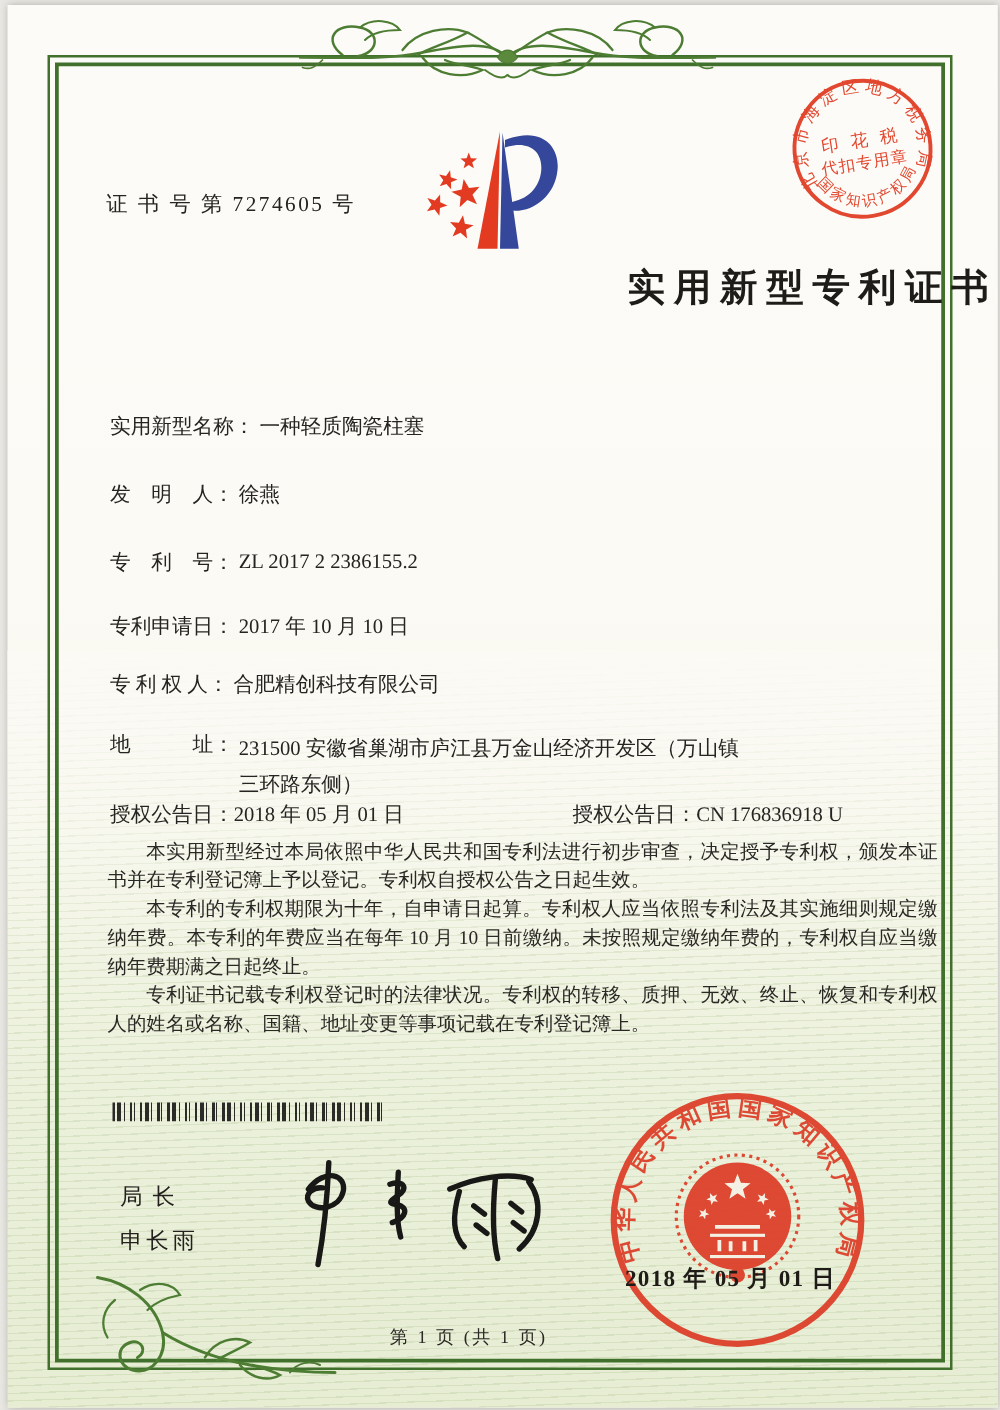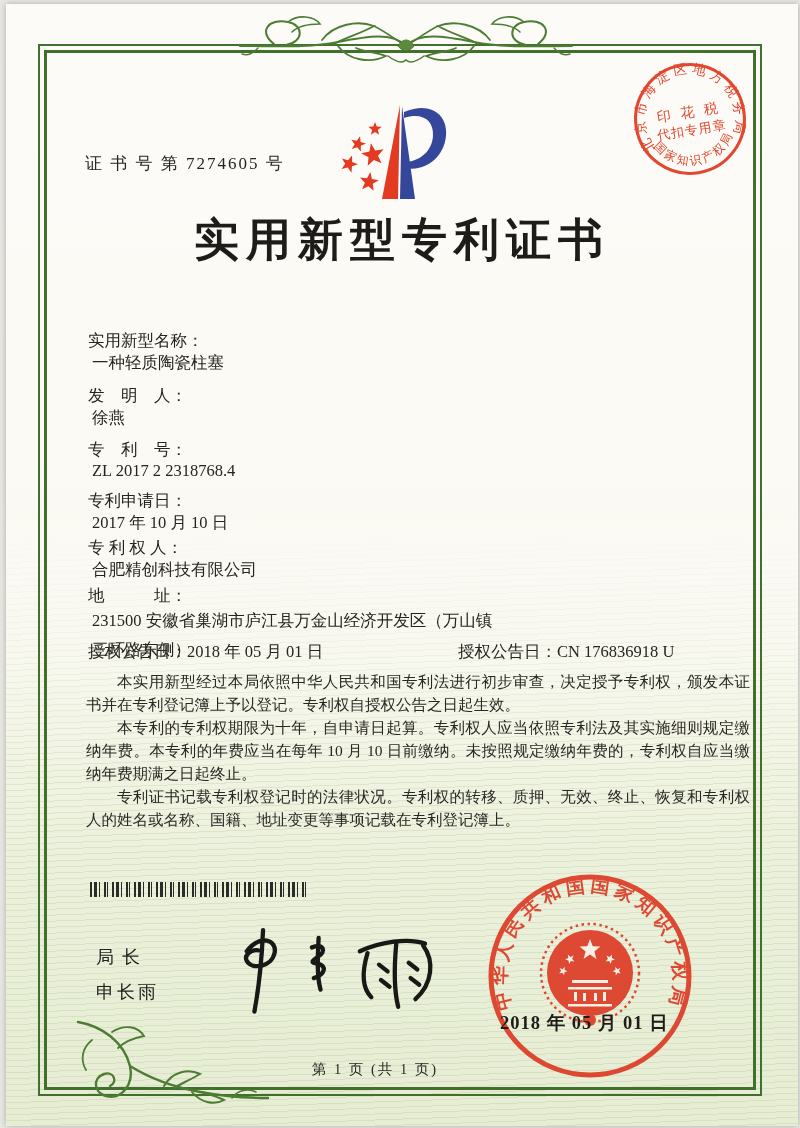--- a/index.html
+++ b/index.html
@@ -20,23 +20,23 @@
   .waves::before{
     content:"";position:absolute;left:0;right:0;top:0;height:42%;
     background:linear-gradient(180deg,rgba(251,250,245,1) 0%,rgba(251,250,245,0) 100%);
   }
   .frame{position:absolute;left:32px;top:40px;right:36px;bottom:30px;border:2px solid #41702d;}
   .frame::before{content:"";position:absolute;inset:4px;border:3px solid #41702d;}
   .orn{position:absolute;}
   .cert-no{position:absolute;left:79px;top:100px;font-size:17px;letter-spacing:2px;color:#262420;margin-top:48px;}
   .logo{position:absolute;left:330px;top:90px;width:160px;height:114px;}
   .stamp-tax{position:absolute;left:626px;top:57px;width:116px;height:116px;transform:rotate(-9deg);}
-  .title{position:absolute;left:0;right:0;top:206px;text-align:center;
-         font-size:45px;font-weight:bold;letter-spacing:7px;color:#1e1c18;}
-  .row{position:absolute;left:82px;display:flex;font-size:16.5px;color:#262420;flex-direction:column;}
+  .title{position:absolute;left:0;right:0;top:206px;text-align:right;
+         font-size:30px;font-weight:bold;letter-spacing:7px;color:#1e1c18;}
+  .row{position:absolute;left:82px;display:flex;font-size:16.5px;color:#262420;}
   .row .lbl{flex:none;}
   .row .val{margin-left:4px;}
   .row-addr .val{width:408px;line-height:1.75;}
   .grant-left{position:absolute;left:82px;top:637px;font-size:16.5px;color:#262420;text-align:right;}
   .grant-right{position:absolute;left:452px;top:637px;font-size:16.5px;color:#262420;}
   .paras{position:absolute;left:80px;top:666px;width:664px;font-size:15.5px;line-height:23px;
          text-align:justify;color:#2a2824;}
   .paras p{margin:0;text-indent:2em;}
   .barcode{position:absolute;left:84px;top:878px;width:218px;height:15px;
     background:repeating-linear-gradient(90deg,#2b2b28 0 2px,transparent 2px 4px,#2b2b28 4px 7px,
@@ -126,21 +126,21 @@
   <div class="row" style="top:326px">
     <span class="lbl">实用新型名称：</span>
     <span class="val">一种轻质陶瓷柱塞</span>
   </div>
   <div class="row" style="top:381px">
     <span class="lbl">发　明　人：</span>
     <span class="val">徐燕</span>
   </div>
   <div class="row" style="top:435px">
     <span class="lbl">专　利　号：</span>
-    <span class="val">ZL 2017 2 2318768.4</span>
+    <span class="val">ZL 2017 2 2386155.2</span>
   </div>
   <div class="row" style="top:486px">
     <span class="lbl">专利申请日：</span>
     <span class="val">2017 年 10 月 10 日</span>
   </div>
   <div class="row" style="top:533px">
     <span class="lbl">专 利 权 人：</span>
     <span class="val">合肥精创科技有限公司</span>
   </div>
   <div class="row row-addr" style="top:581px">

